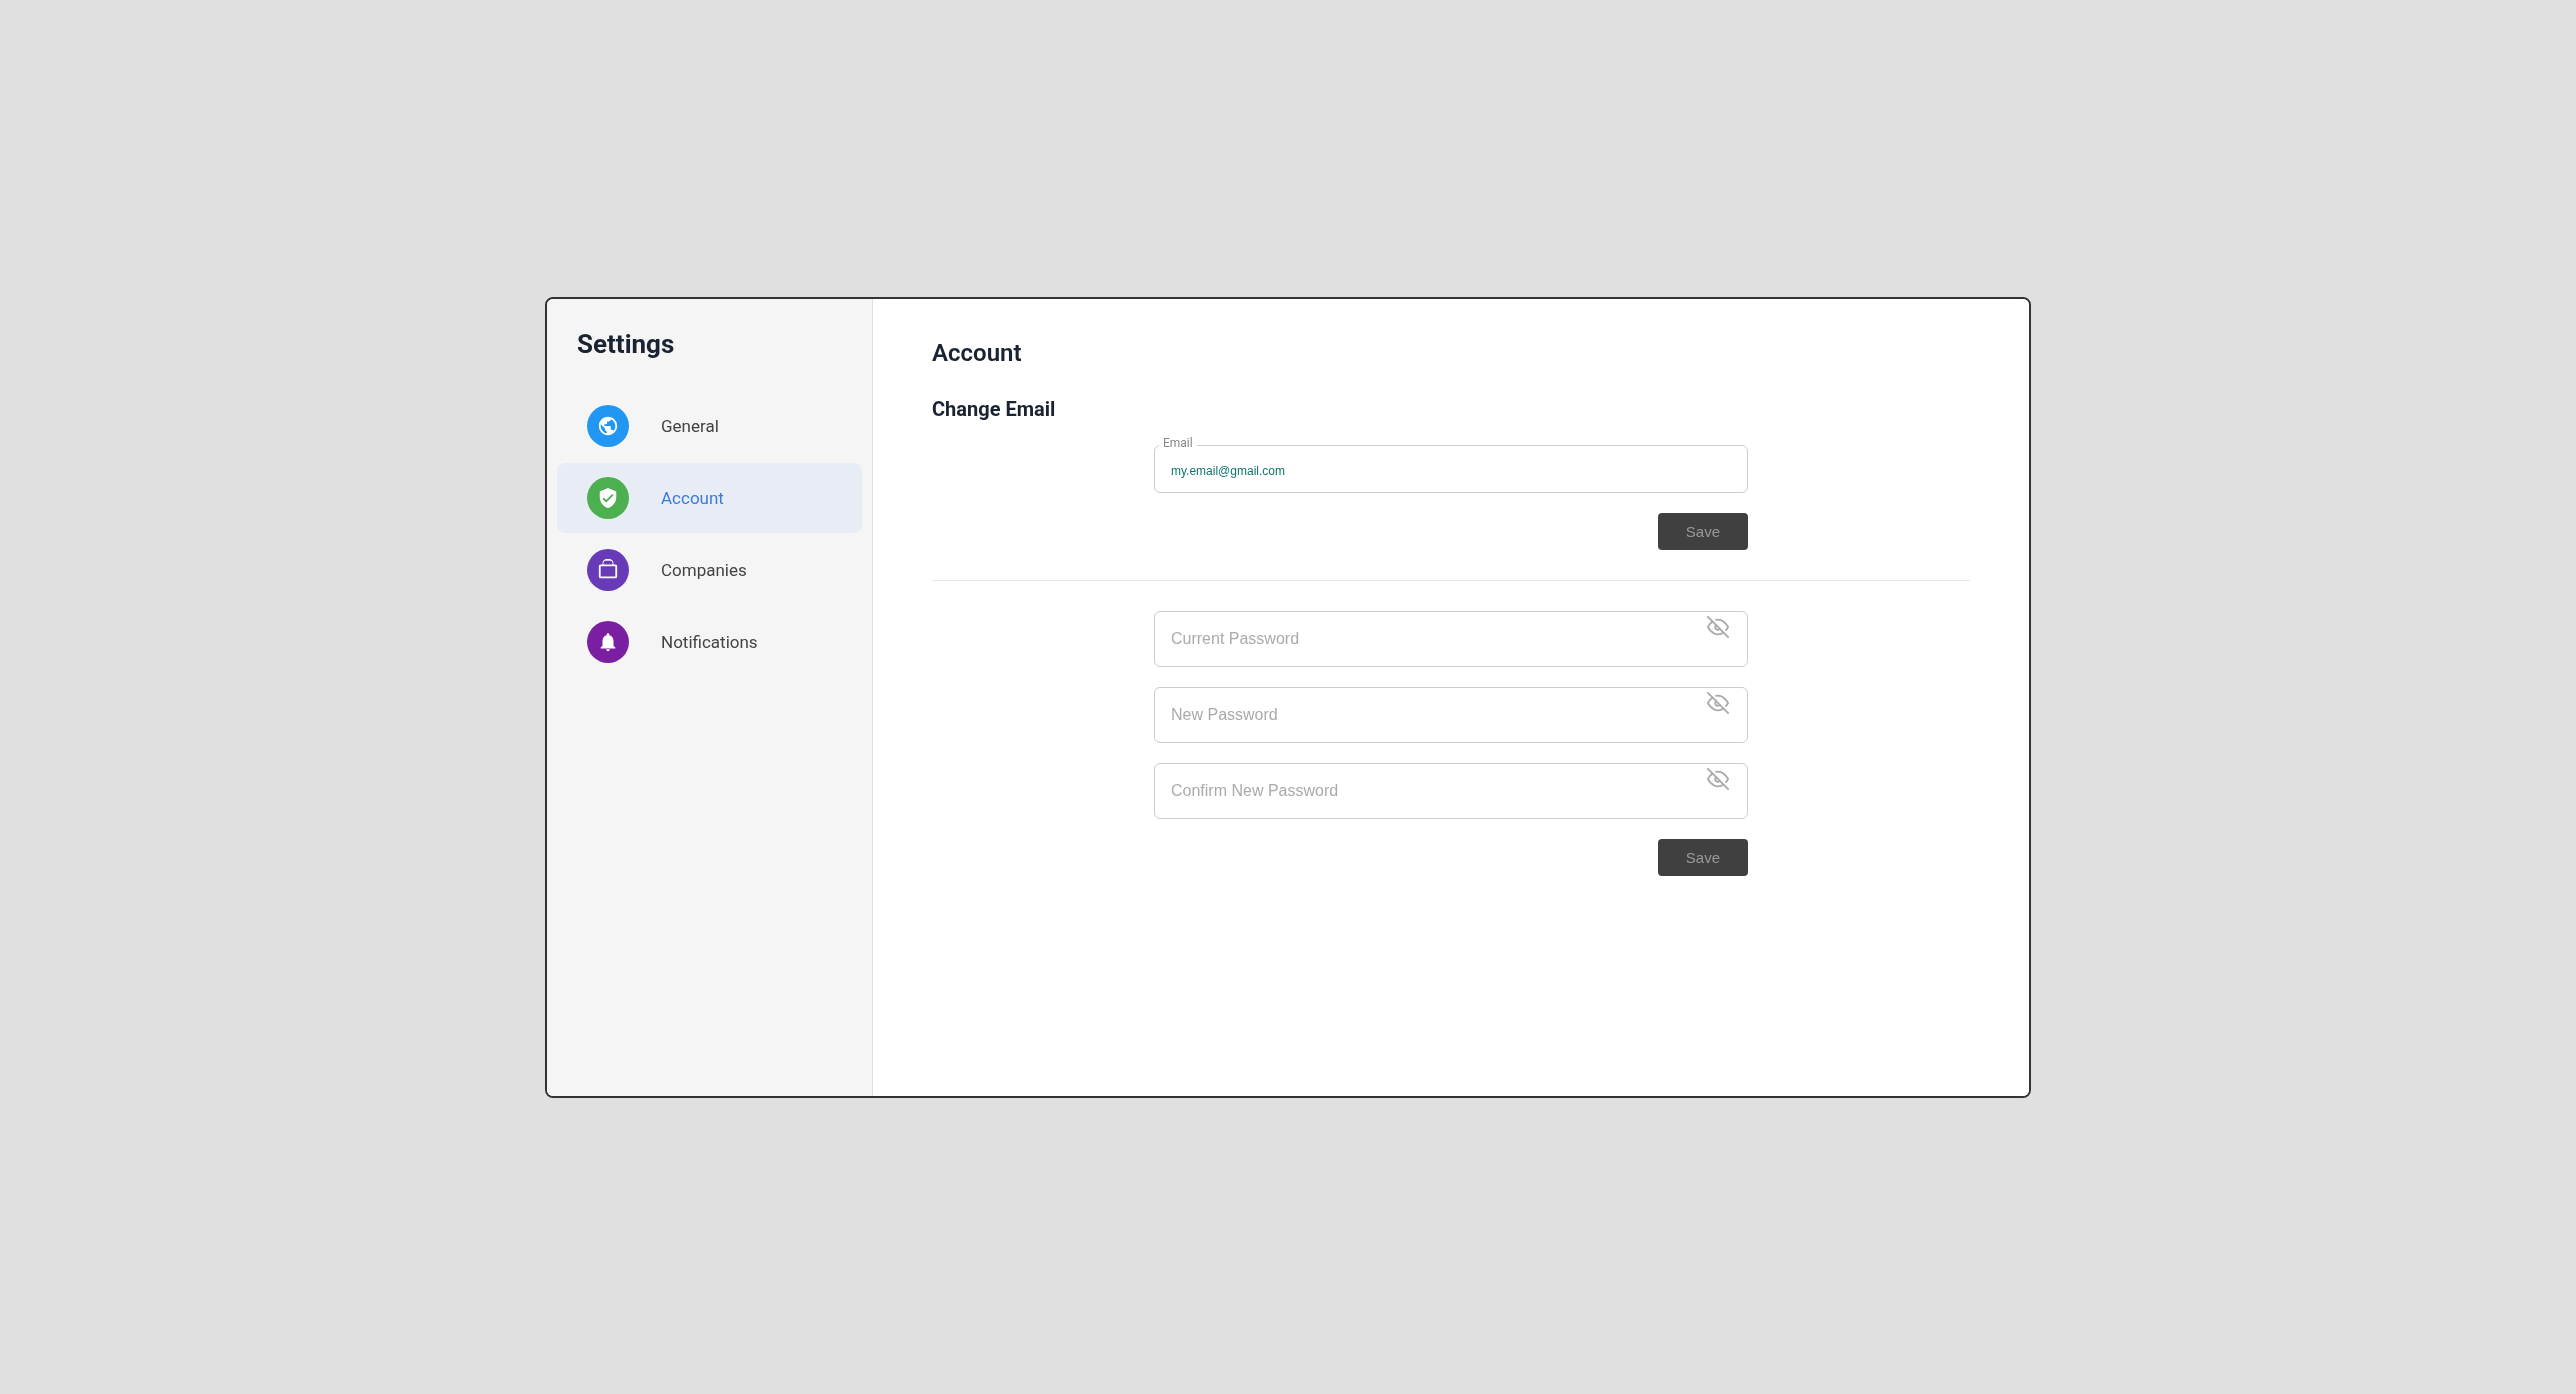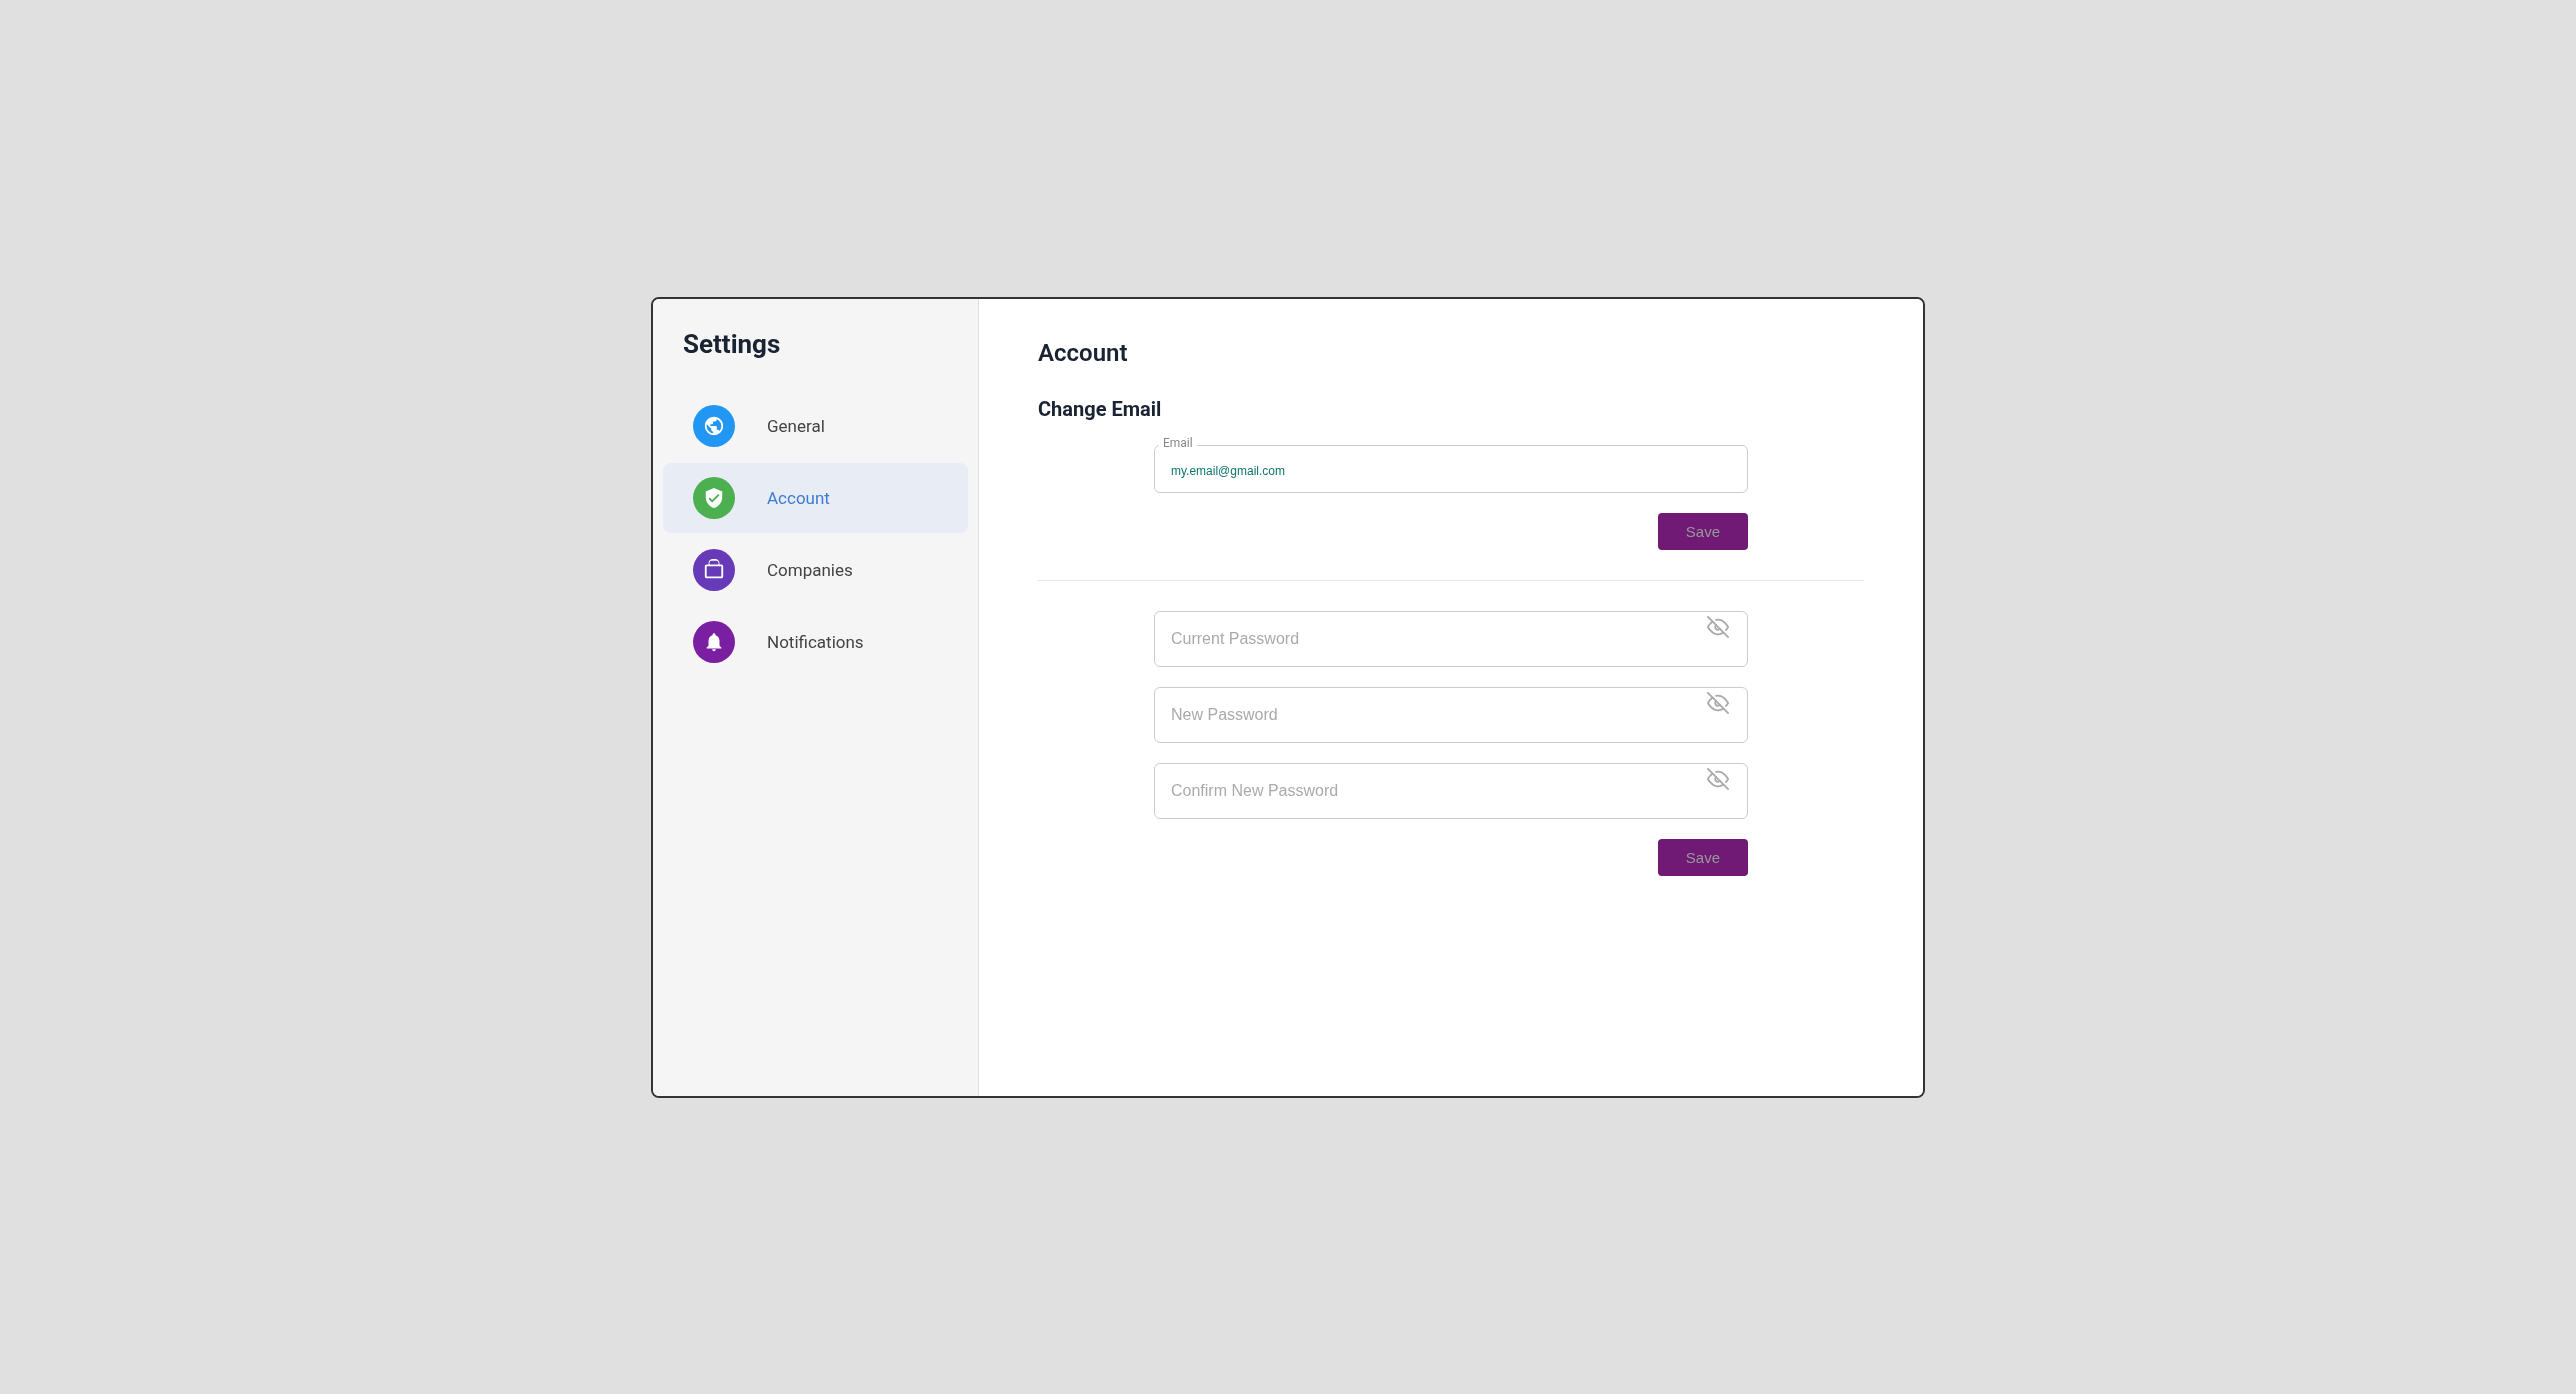--- a/index.html
+++ b/index.html
@@ -12,21 +12,21 @@
       font-family: -apple-system, BlinkMacSystemFont, 'Segoe UI', Roboto, sans-serif;
       background: #e0e0e0;
       display: flex;
       align-items: center;
       justify-content: center;
       min-height: 100vh;
       padding: 20px;
     }
 
     .app-window {
-      width: 1274px;
+      width: 1486px;
       min-height: 801px;
       background: #f5f5f5;
       border-radius: 8px;
       border: 2px solid #333;
       display: flex;
       overflow: hidden;
     }
 
     
     .sidebar {
@@ -185,21 +185,21 @@
     }
 
     .save-btn-wrapper {
       max-width: 594px;
       margin: 0 auto;
       display: flex;
       justify-content: flex-end;
     }
 
     .save-btn {
-      background: #701a75;
+      background: #404040;
       border: none;
       border-radius: 4px;
       padding: 10px 28px;
       font-size: 15px;
       color: #999;
       cursor: pointer;
       font-weight: 500;
     }
 
     

